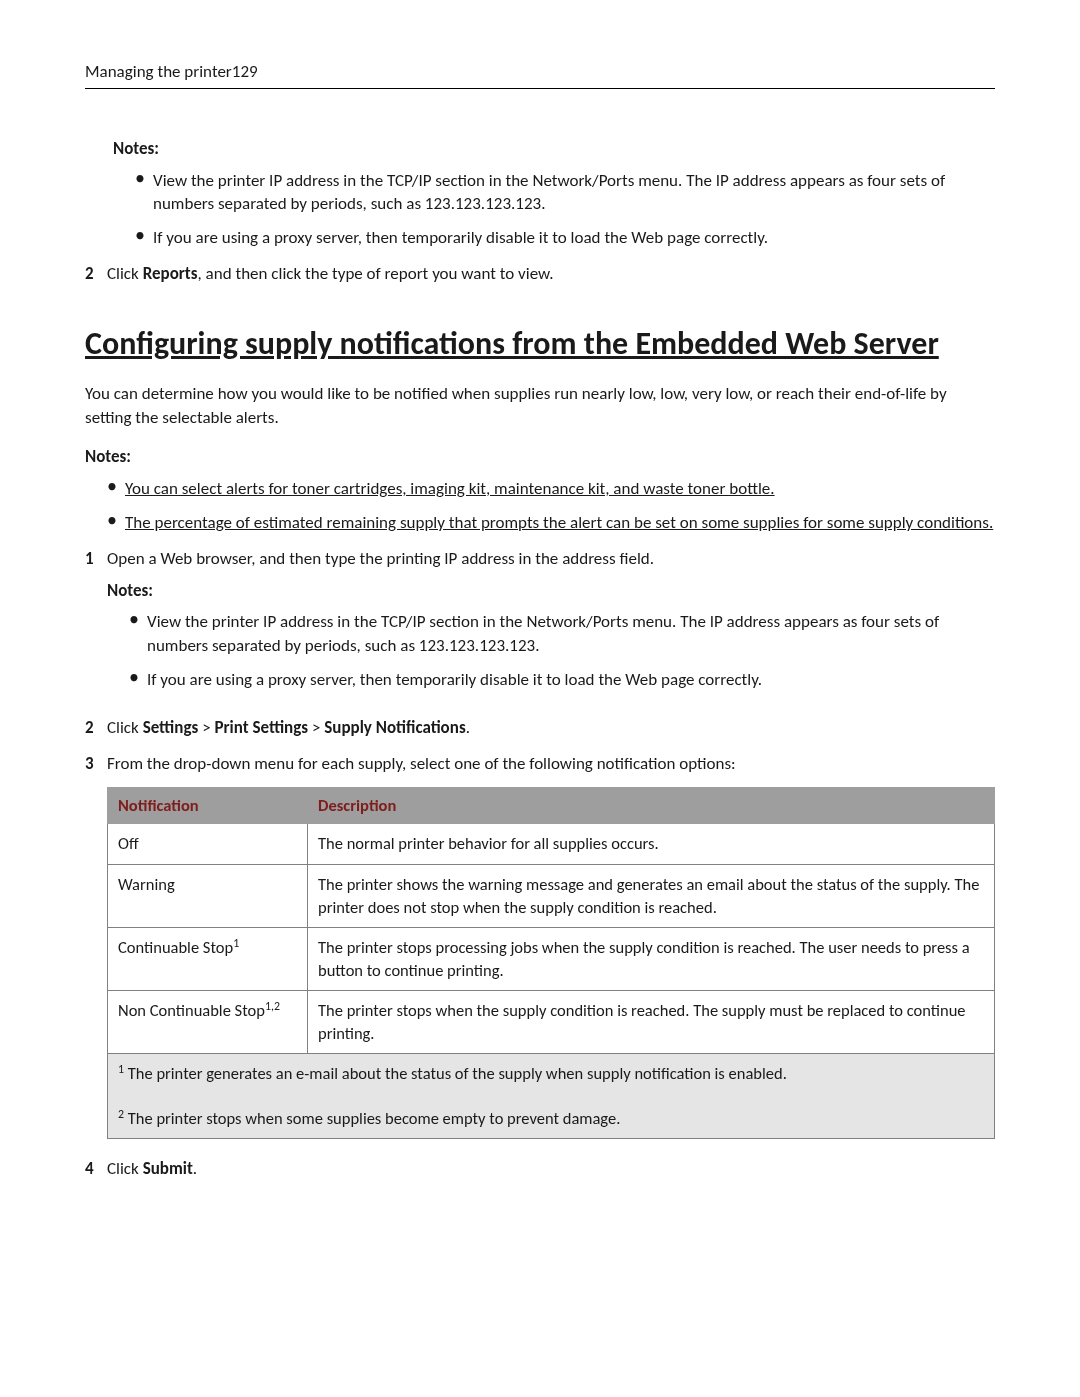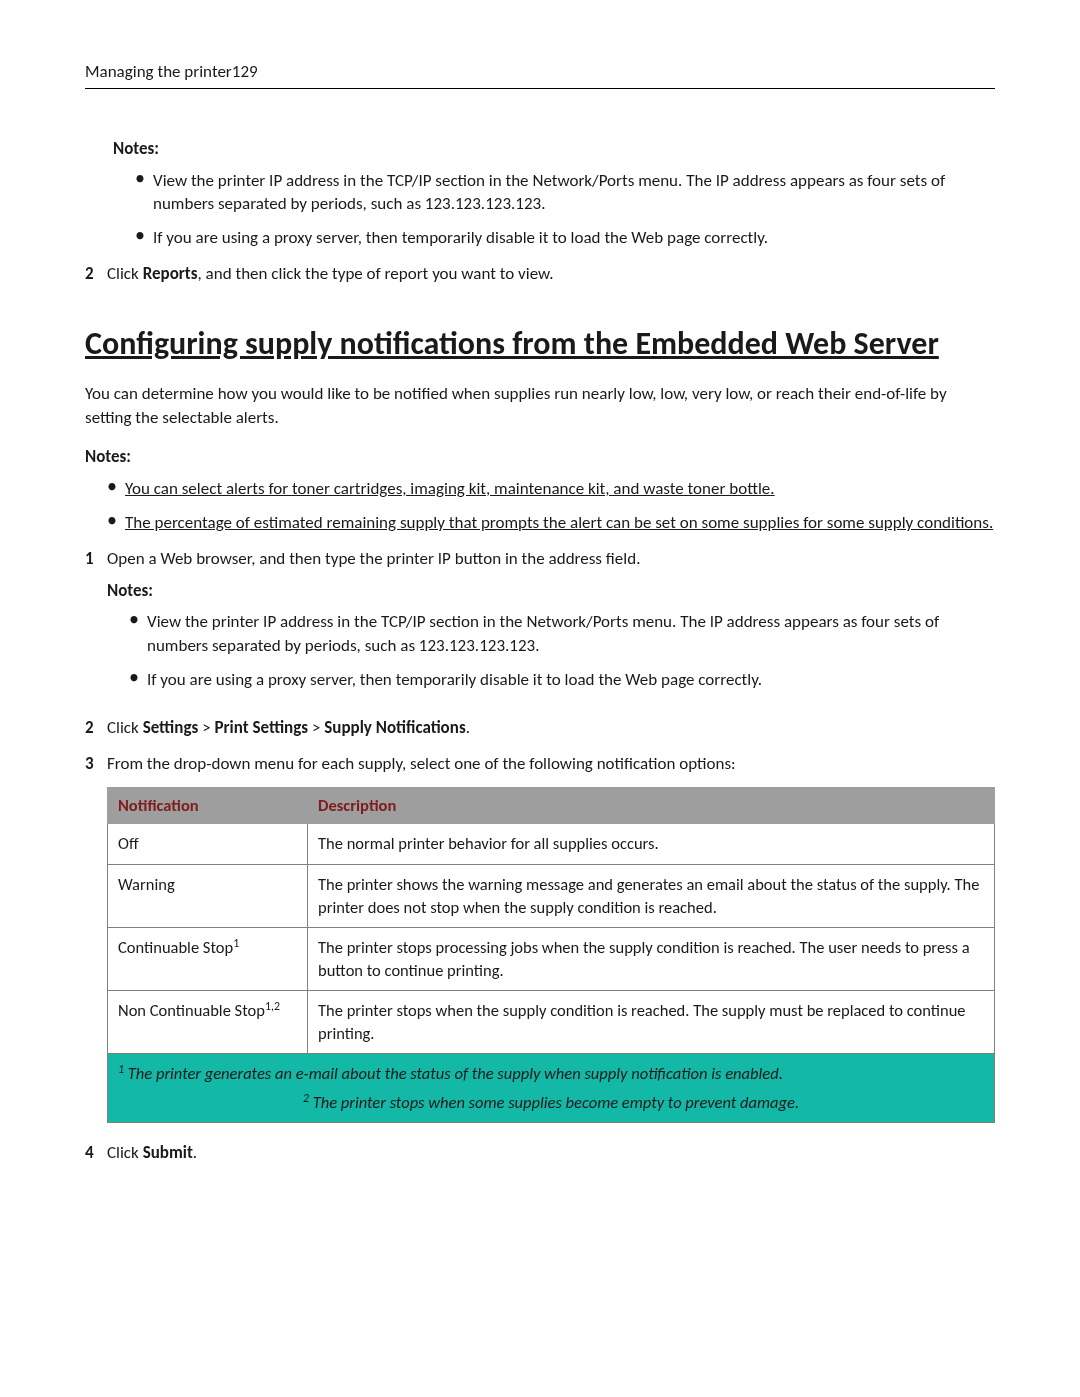--- a/index.html
+++ b/index.html
@@ -77,22 +77,21 @@
     border: 1px solid #9e9e9e;
     font-weight: bold;
   }
   table.notif td {
     border: 1px solid #808080;
     padding: 8px 10px;
     vertical-align: top;
   }
   table.notif td.col1 { width: 200px; }
   table.notif tr.footnote-row td {
-    background: #14b8a6;
-    font-style: italic;
+    background: #e5e5e5;
   }
   sup { font-size: 0.72em; vertical-align: super; line-height: 0; }
   .nested-block { margin-left: 28px; margin-top: 8px; margin-bottom: 8px; }
   .nested-block ul.bullets { margin-left: 18px; }
 </style>
 </head>
 <body>
 
 <div class="page-header">
   <span>Managing the printer</span>
@@ -120,21 +119,21 @@
 
 <div class="notes-label">Notes:</div>
 <ul class="bullets" style="margin-left:18px;text-decoration:underline;">
   <li>You can select alerts for toner cartridges, imaging kit, maintenance kit, and waste toner bottle.</li>
   <li>The percentage of estimated remaining supply that prompts the alert can be set on some supplies for some supply conditions.</li>
 </ul>
 
 <div class="step">
   <div class="step-num">1</div>
   <div class="step-body">
-    <span>Open a Web browser, and then type the printer IP button in the address field.</span>
+    <span>Open a Web browser, and then type the printing IP address in the address field.</span>
     <div class="nested-block" style="margin-left:0;">
       <div class="notes-label">Notes:</div>
       <ul class="bullets">
         <li>View the printer IP address in the TCP/IP section in the Network/Ports menu. The IP address appears as four sets of numbers separated by periods, such as 123.123.123.123.</li>
         <li>If you are using a proxy server, then temporarily disable it to load the Web page correctly.</li>
       </ul>
     </div>
   </div>
 </div>
 
@@ -173,21 +172,21 @@
       <td class="col1"><span>Continuable Stop</span><sup>1</sup></td>
       <td>The printer stops processing jobs when the supply condition is reached. The user needs to press a button to continue printing.</td>
     </tr>
     <tr>
       <td class="col1"><span>Non Continuable Stop</span><sup>1,2</sup></td>
       <td>The printer stops when the supply condition is reached. The supply must be replaced to continue printing.</td>
     </tr>
     <tr class="footnote-row">
       <td colspan="2">
         <div><sup>1</sup><span> The printer generates an e-mail about the status of the supply when supply notification is enabled.</span></div>
-        <div style="margin-top:6px;text-align:center;"><sup>2</sup><span> The printer stops when some supplies become empty to prevent damage.</span></div>
+        <div style="margin-top:22px;"><sup>2</sup><span> The printer stops when some supplies become empty to prevent damage.</span></div>
       </td>
     </tr>
   </tbody>
 </table>
 </div>
 
 <div class="step">
   <div class="step-num">4</div>
   <div class="step-body">
     <span>Click </span><span class="bold">Submit</span><span>.</span>

